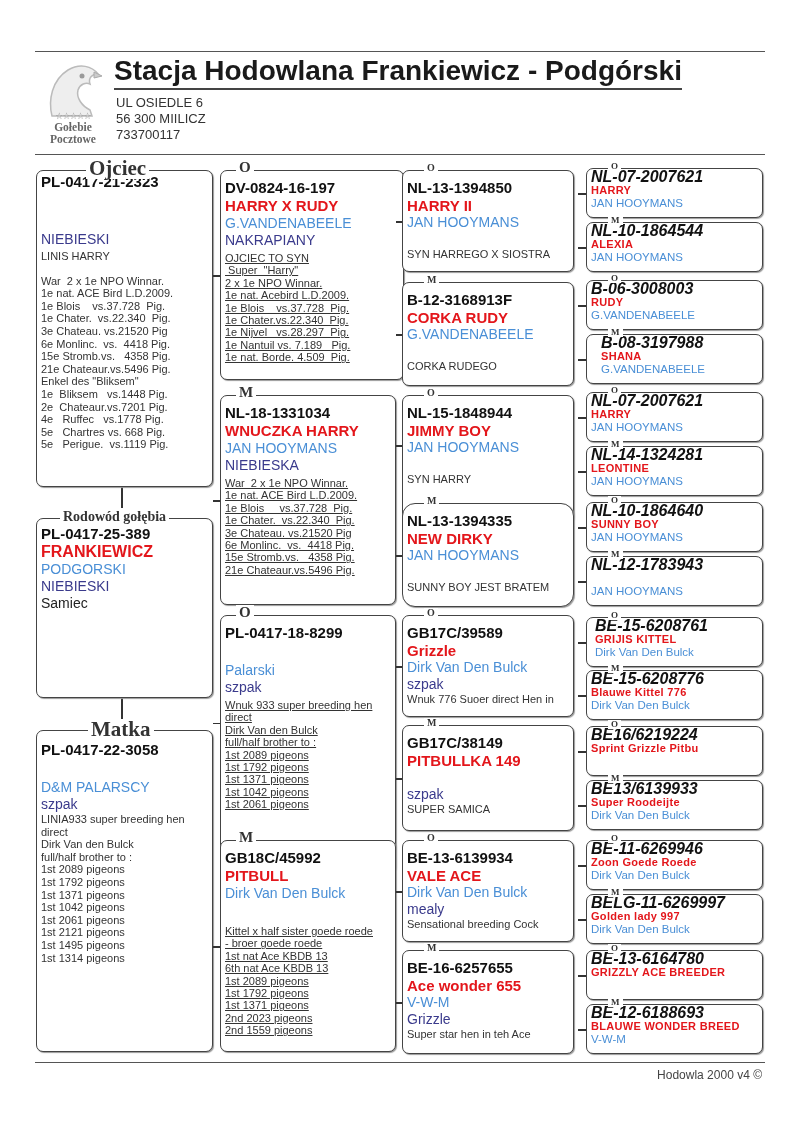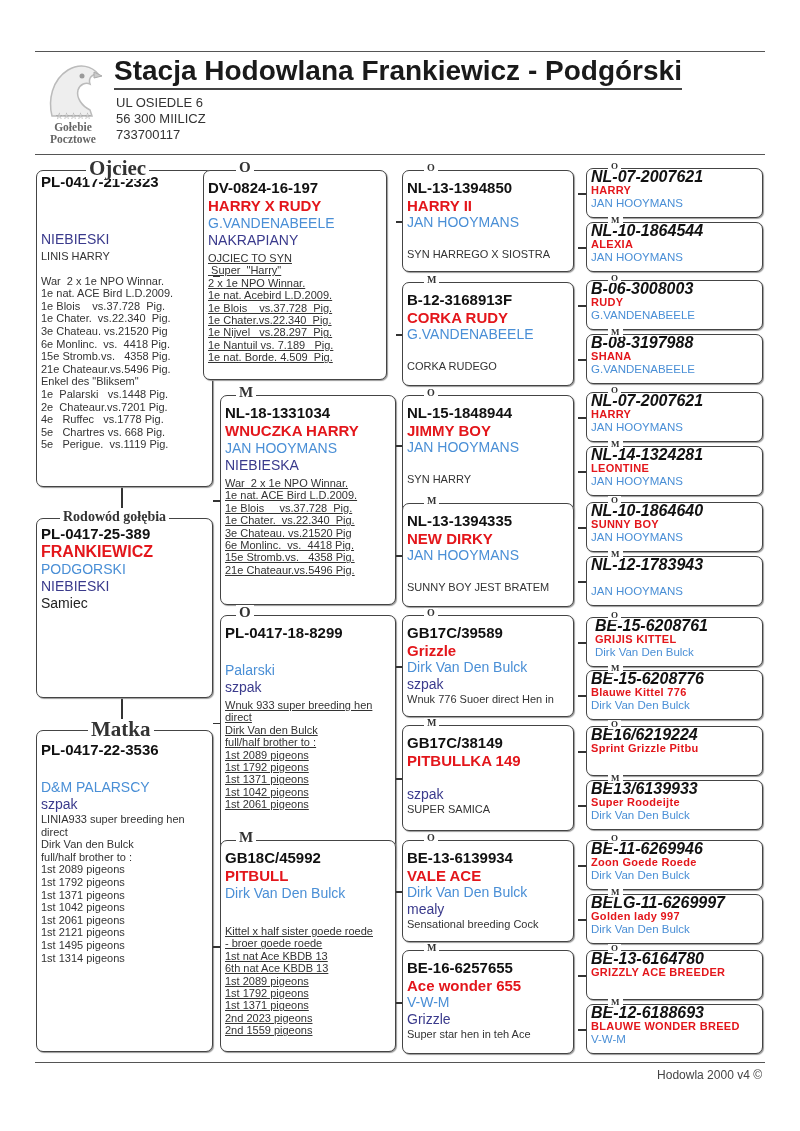--- a/index.html
+++ b/index.html
@@ -73,40 +73,40 @@
       <div class="line" style="height: 12px;"></div>
       <div class="line">War  2 x 1e NPO Winnar.</div>
       <div class="line">1e nat. ACE Bird L.D.2009.</div>
       <div class="line">1e Blois    vs.37.728  Pig.</div>
       <div class="line">1e Chater.  vs.22.340  Pig.</div>
       <div class="line">3e Chateau. vs.21520 Pig</div>
       <div class="line">6e Monlinc.  vs.  4418 Pig.</div>
       <div class="line">15e Stromb.vs.   4358 Pig.</div>
       <div class="line">21e Chateaur.vs.5496 Pig.</div>
       <div class="line">Enkel des "Bliksem"</div>
-      <div class="line">1e  Palarski   vs.1448 Pig.</div>
+      <div class="line">1e  Bliksem   vs.1448 Pig.</div>
       <div class="line">2e  Chateaur.vs.7201 Pig.</div>
       <div class="line">4e   Ruffec   vs.1778 Pig.</div>
       <div class="line">5e   Chartres vs. 668 Pig.</div>
       <div class="line">5e   Perigue.  vs.1119 Pig.</div>
     </div>
 </div>
 <div class="legend" style="left:86px;top:158px;font-size:21px;">Ojciec</div>
 
 <div class="box c1" style="left:36px;top:518px;width:177px;height:180px;">
   <div class="ring" style="margin-top:4px;">PL-0417-25-389</div>
   <div class="name">FRANKIEWICZ</div>
   <div class="breeder">PODGORSKI</div>
   <div class="color">NIEBIESKI</div>
   <div class="sex">Samiec</div>
 </div>
 <div class="legend" style="left:60px;top:510px;font-size:14px;">Rodowód gołębia</div>
 
 <div class="box c1" style="left:36px;top:730px;width:177px;height:322px;">
-  <div class="ring" style="margin-top:8px;">PL-0417-22-3536</div>
+  <div class="ring" style="margin-top:8px;">PL-0417-22-3058</div>
   <div style="height:20px"></div>
   <div class="breeder">D&amp;M PALARSCY</div>
   <div class="color">szpak</div>
   <div id="mother-notes" class="note">
       <div class="line">LINIA933 super breeding hen</div>
       <div class="line">direct</div>
       <div class="line">Dirk Van den Bulck</div>
       <div class="line">full/half brother to :</div>
       <div class="line">1st 2089 pigeons</div>
       <div class="line">1st 1792 pigeons</div>
@@ -114,21 +114,21 @@
       <div class="line">1st 1042 pigeons</div>
       <div class="line">1st 2061 pigeons</div>
       <div class="line">1st 2121 pigeons</div>
       <div class="line">1st 1495 pigeons</div>
       <div class="line">1st 1314 pigeons</div>
     </div>
 </div>
 <div class="legend" style="left:88px;top:719px;font-size:21px;">Matka</div>
 
 <div id="col2">
-    <div class="box c2" style="left: 203px; top: 170px; width: 184px; height: 210px;">
+    <div class="box c2" style="left: 220px; top: 170px; width: 184px; height: 210px;">
       <div class="ring" style="margin-top: 6px;">DV-0824-16-197</div>
       <div class="name">HARRY X RUDY</div>
       <div class="breeder">G.VANDENABEELE</div>
       <div class="color">NAKRAPIANY</div>
       <div class="note" style="margin-top: 3px;">
         <div class="line">OJCIEC TO SYN</div>
         <div class="line"> Super  "Harry"</div>
         <div class="line">2 x 1e NPO Winnar.</div>
         <div class="line">1e nat. Acebird L.D.2009.</div>
         <div class="line">1e Blois    vs.37.728  Pig.</div>
@@ -218,21 +218,21 @@
     <div class="conn" style="left: 396px; top: 334px; width: 6px; height: 1.5px;"></div>
     <div class="box c3" style="left: 402px; top: 395px; width: 172px; height: 128px;">
       <div class="ring" style="margin-top: 6px;">NL-15-1848944</div>
       <div class="name">JIMMY BOY</div>
       <div class="breeder">JAN HOOYMANS</div>
       <div style="height: 17px;"></div>
       <div class="note line">SYN HARRY</div>
     </div>
     <div class="legend" style="left: 424px; top: 388px; font-size: 10px;">O</div>
     <div class="conn" style="left: 396px; top: 445px; width: 6px; height: 1.5px;"></div>
-    <div class="box c3" style="left: 402px; top: 503px; width: 172px; height: 104px;">
+    <div class="box c3" style="left: 402px; top: 503px; width: 172px; height: 104px; border-radius: 13px;">
       <div class="ring" style="margin-top: 6px;">NL-13-1394335</div>
       <div class="name">NEW DIRKY</div>
       <div class="breeder">JAN HOOYMANS</div>
       <div style="height: 17px;"></div>
       <div class="note line">SUNNY BOY JEST BRATEM</div>
     </div>
     <div class="legend" style="left: 424px; top: 496px; font-size: 10px;">M</div>
     <div class="conn" style="left: 396px; top: 555px; width: 6px; height: 1.5px;"></div>
     <div class="box c3" style="left: 402px; top: 615px; width: 172px; height: 102px;">
       <div class="ring" style="margin-top: 6px;">GB17C/39589</div>
@@ -286,21 +286,21 @@
     </div>
     <div class="legend" style="left: 608px; top: 216px; font-size: 9px;">M</div>
     <div class="conn" style="left: 578px; top: 247px; width: 8px; height: 1.5px;"></div>
     <div class="box c4" style="left: 586px; top: 280px; width: 177px; height: 50px; padding: 1px 4px;">
       <div class="ring">B-06-3008003</div>
       <div class="name">RUDY</div>
       <div class="breeder">G.VANDENABEELE</div>
     </div>
     <div class="legend" style="left: 608px; top: 274px; font-size: 9px;">O</div>
     <div class="conn" style="left: 578px; top: 305px; width: 8px; height: 1.5px;"></div>
-    <div class="box c4" style="left: 586px; top: 334px; width: 177px; height: 50px; padding: 1px 4px;">
+    <div class="box c4" style="left: 586px; top: 334px; width: 177px; height: 50px; padding: 1px 14px;">
       <div class="ring">B-08-3197988</div>
       <div class="name">SHANA</div>
       <div class="breeder">G.VANDENABEELE</div>
     </div>
     <div class="legend" style="left: 608px; top: 328px; font-size: 9px;">M</div>
     <div class="conn" style="left: 578px; top: 359px; width: 8px; height: 1.5px;"></div>
     <div class="box c4" style="left: 586px; top: 392px; width: 177px; height: 50px; padding: 1px 4px;">
       <div class="ring">NL-07-2007621</div>
       <div class="name">HARRY</div>
       <div class="breeder">JAN HOOYMANS</div>

